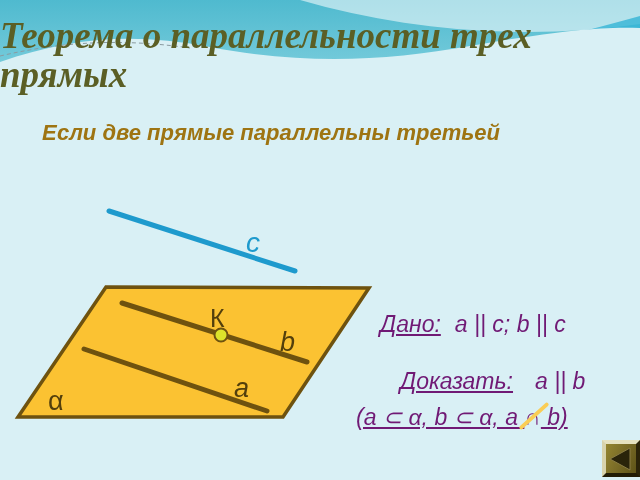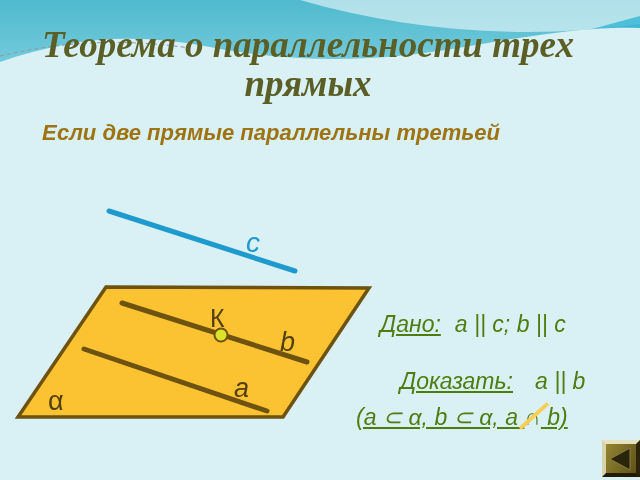--- a/index.html
+++ b/index.html
@@ -6,31 +6,31 @@
   .slide{
     position:relative;width:640px;height:480px;overflow:hidden;
     background:#D9F0F5;
     font-family:"Liberation Sans",sans-serif;
   }
   .bg-layer{position:absolute;left:0;top:0;width:640px;height:480px;z-index:0;}
   .diagram-layer{position:absolute;left:0;top:0;width:640px;height:480px;z-index:1;}
 
   .page-title{
     position:absolute;left:0;top:16px;width:616px;z-index:2;
-    text-align:center;color:#5B5F25;
+    color:#5B5F25;
     font-family:"Liberation Serif",serif;
-    font-style:italic;font-weight:bold;font-size:37px;line-height:39px;margin-top:9px;
+    font-style:italic;font-weight:bold;font-size:37px;line-height:39px;
   }
   .statement{
     position:absolute;left:42px;top:118px;width:500px;z-index:2;
     color:#9E7412;font-weight:bold;font-style:italic;
     font-size:22px;line-height:29px;
   }
   .gold-text{
-    position:absolute;z-index:2;color:#4d7c0f;font-style:italic;
+    position:absolute;z-index:2;color:#701a75;font-style:italic;
     font-size:23px;white-space:nowrap;
   }
   .given-block{left:380px;top:311px;}
   .prove-block{left:360px;top:368px;margin-left:40px;}
   .condition-block{left:356px;top:404px;text-decoration:underline;}
   .heading-underline{text-decoration:underline;margin-right:14px;}
   .prove-block .heading-underline{margin-right:22px;}
 
   .strike{position:relative;display:inline-block;}
   .strike::after{

